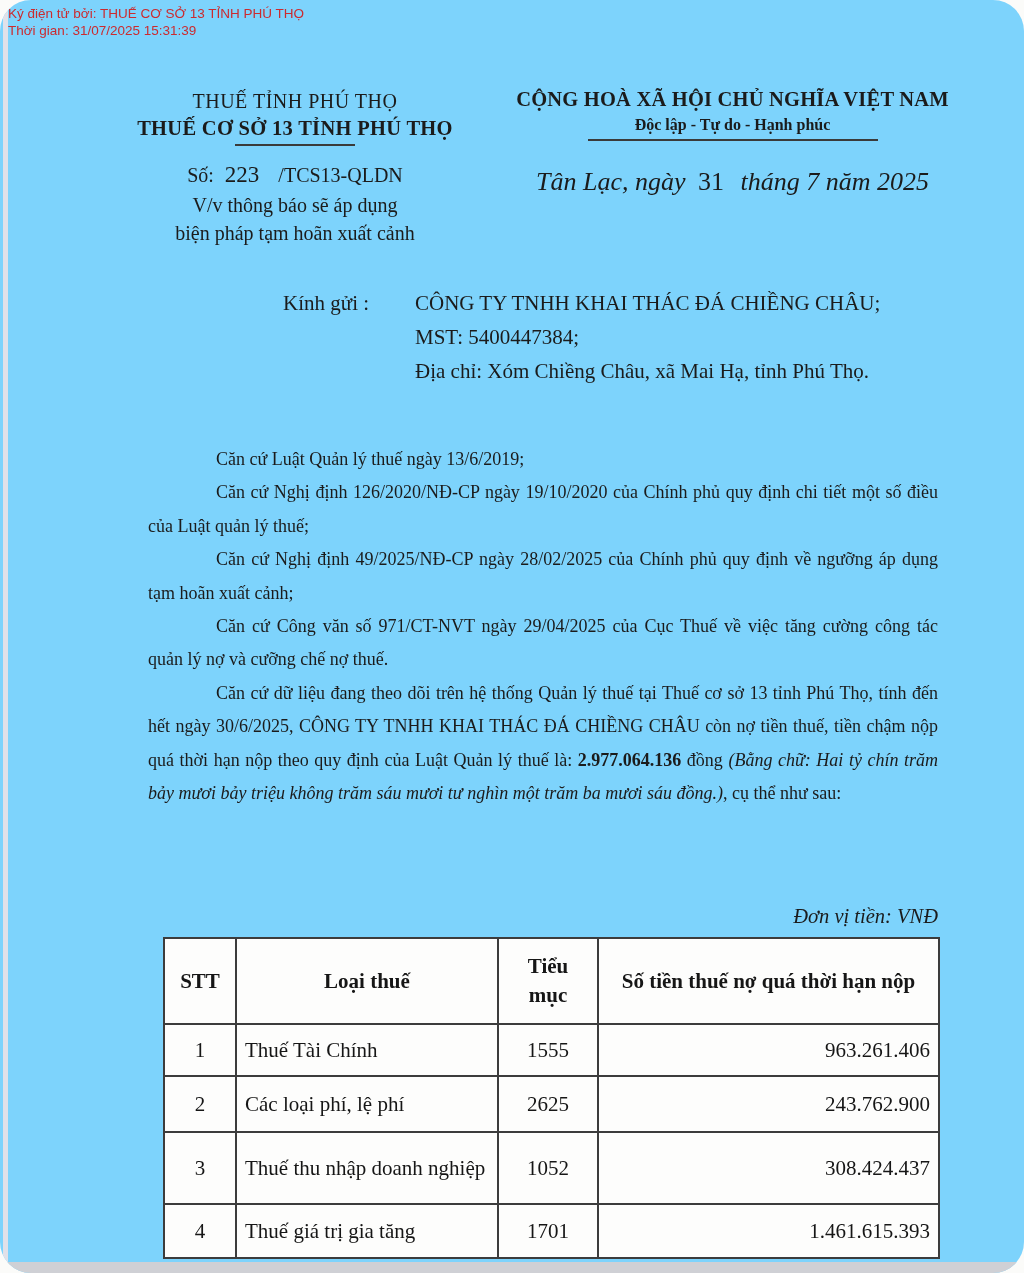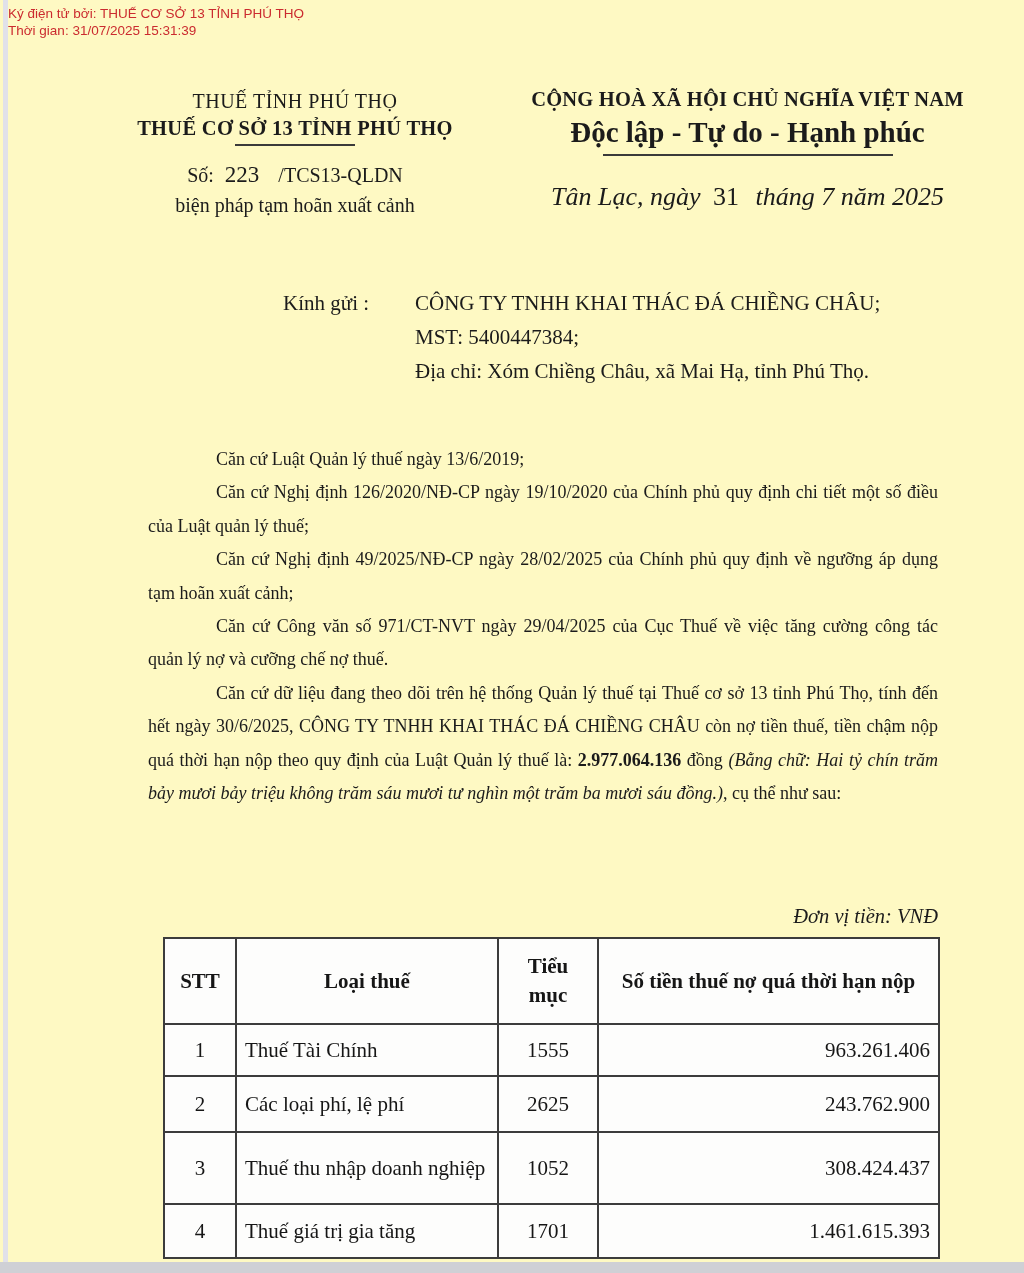--- a/index.html
+++ b/index.html
@@ -3,45 +3,45 @@
 <meta charset="utf-8">
 <style>
   html, body { margin:0; padding:0; }
   body {
     width:1024px; height:1273px;
     background:#fbfbf9;
     font-family:"Liberation Serif","DejaVu Serif",serif;
     color:#1b1b1b;
     -webkit-font-smoothing:antialiased;
   }
-  .page { position:relative; width:1024px; height:1273px; overflow:hidden; background:#fef9c3; }
+  .page { position:relative; width:1024px; height:1273px; overflow:hidden; background:#7dd3fc;border-radius:31px; }
   .scan-edge-left { position:absolute; left:3px; top:0; width:5px; height:100%; background:#e1e1e9; }
   .scan-edge-bottom { position:absolute; left:0; bottom:0; width:100%; height:11px; background:#cfd0d5; }
 
   
   .signature {
     position:absolute; left:8px; top:6px;
     font-family:"Liberation Sans","DejaVu Sans",sans-serif;
     font-size:13.5px; line-height:16.5px; color:#cb2b2f;
   }
 
   
   .header-left { position:absolute; top:90px; left:100px; width:390px; text-align:center; }
-  .header-right { position:absolute; top:88px; left:510px; width:475px; text-align:center; }
+  .header-right { position:absolute; top:88px; left:495px; width:475px; text-align:center; }
 
   .agency-parent { font-size:20px; letter-spacing:0.5px; }
   .agency { font-size:20.5px; font-weight:bold; margin-top:4px; letter-spacing:0.3px; }
   .agency-underline { width:120px; border-bottom:2.5px solid #3a3a3a; margin:4px auto 0; }
 
   .doc-number { margin-top:16px; font-size:20px; }
   .doc-number .num { font-size:23px; padding:0 14px 0 6px; }
   .subject { font-size:20px; line-height:28px; margin-top:3px; }
 
   .motto1 { font-size:20.5px; font-weight:bold; letter-spacing:0.2px; }
-  .motto2 { font-size:29px; font-weight:bold; margin-top:5px; }
+  .motto2 { font-size:16px; font-weight:bold; margin-top:5px; }
   .motto-underline { width:290px; border-bottom:2.5px solid #3a3a3a; margin:5px auto 0; }
   .date-line { margin-top:26px; font-size:26px; font-style:italic; }
   .date-line .day { font-style:normal; padding:0 10px 0 6px; }
 
   
   .recipient { position:absolute; top:286px; left:283px; font-size:21px; line-height:34px; }
   .recipient-row { display:flex; }
   .salutation { width:132px; flex:0 0 132px; }
   .recipient-indent { margin-left:132px; }
   .company { font-weight:normal; }
@@ -96,20 +96,21 @@
   <div class="header-left">
     <div class="agency-parent">THUẾ TỈNH PHÚ THỌ</div>
     <div class="agency">THUẾ CƠ SỞ 13 TỈNH PHÚ THỌ</div>
     <div class="agency-underline"></div>
     <div class="doc-number">
       <span>Số:</span>
       <span class="num">223</span>
       <span>/TCS13-QLDN</span>
     </div>
     <div class="subject">
+      <div>V/v thông báo sẽ áp dụng</div>
       <div>biện pháp tạm hoãn xuất cảnh</div>
     </div>
   </div>
 
   <div class="header-right">
     <div class="motto1">CỘNG HOÀ XÃ HỘI CHỦ NGHĨA VIỆT NAM</div>
     <div class="motto2">Độc lập - Tự do - Hạnh phúc</div>
     <div class="motto-underline"></div>
     <div class="date-line">
       <span>Tân Lạc, ngày</span>

